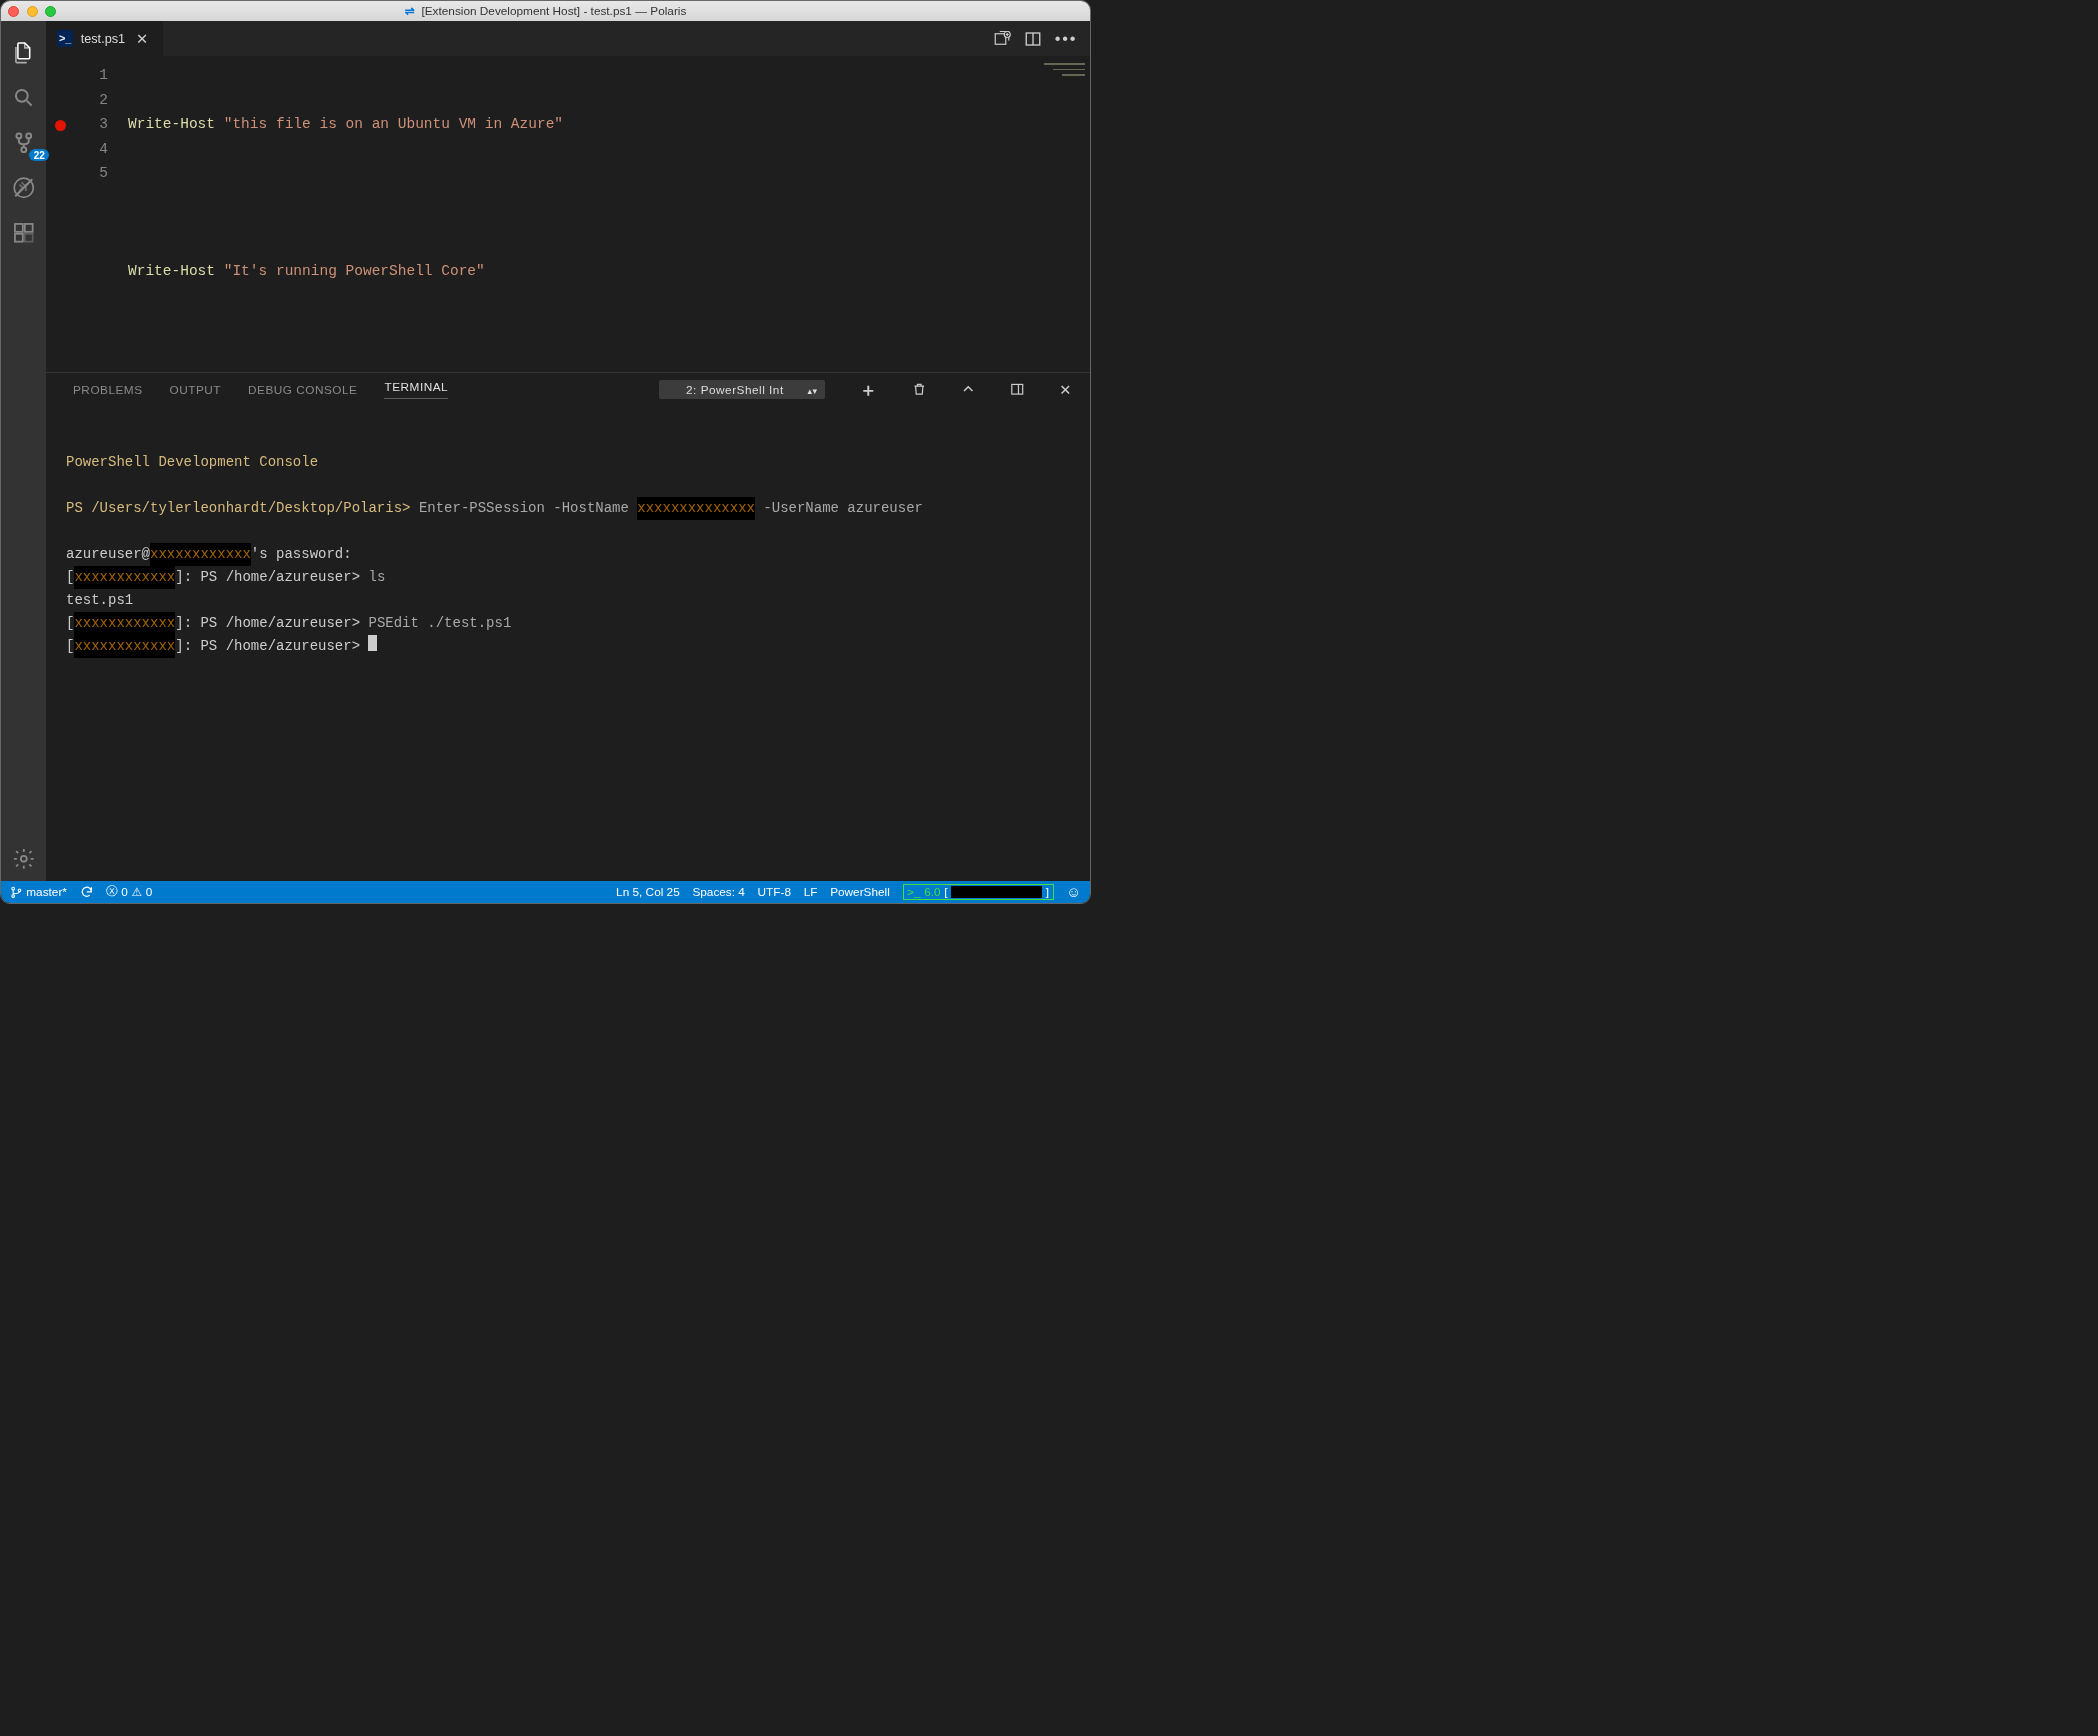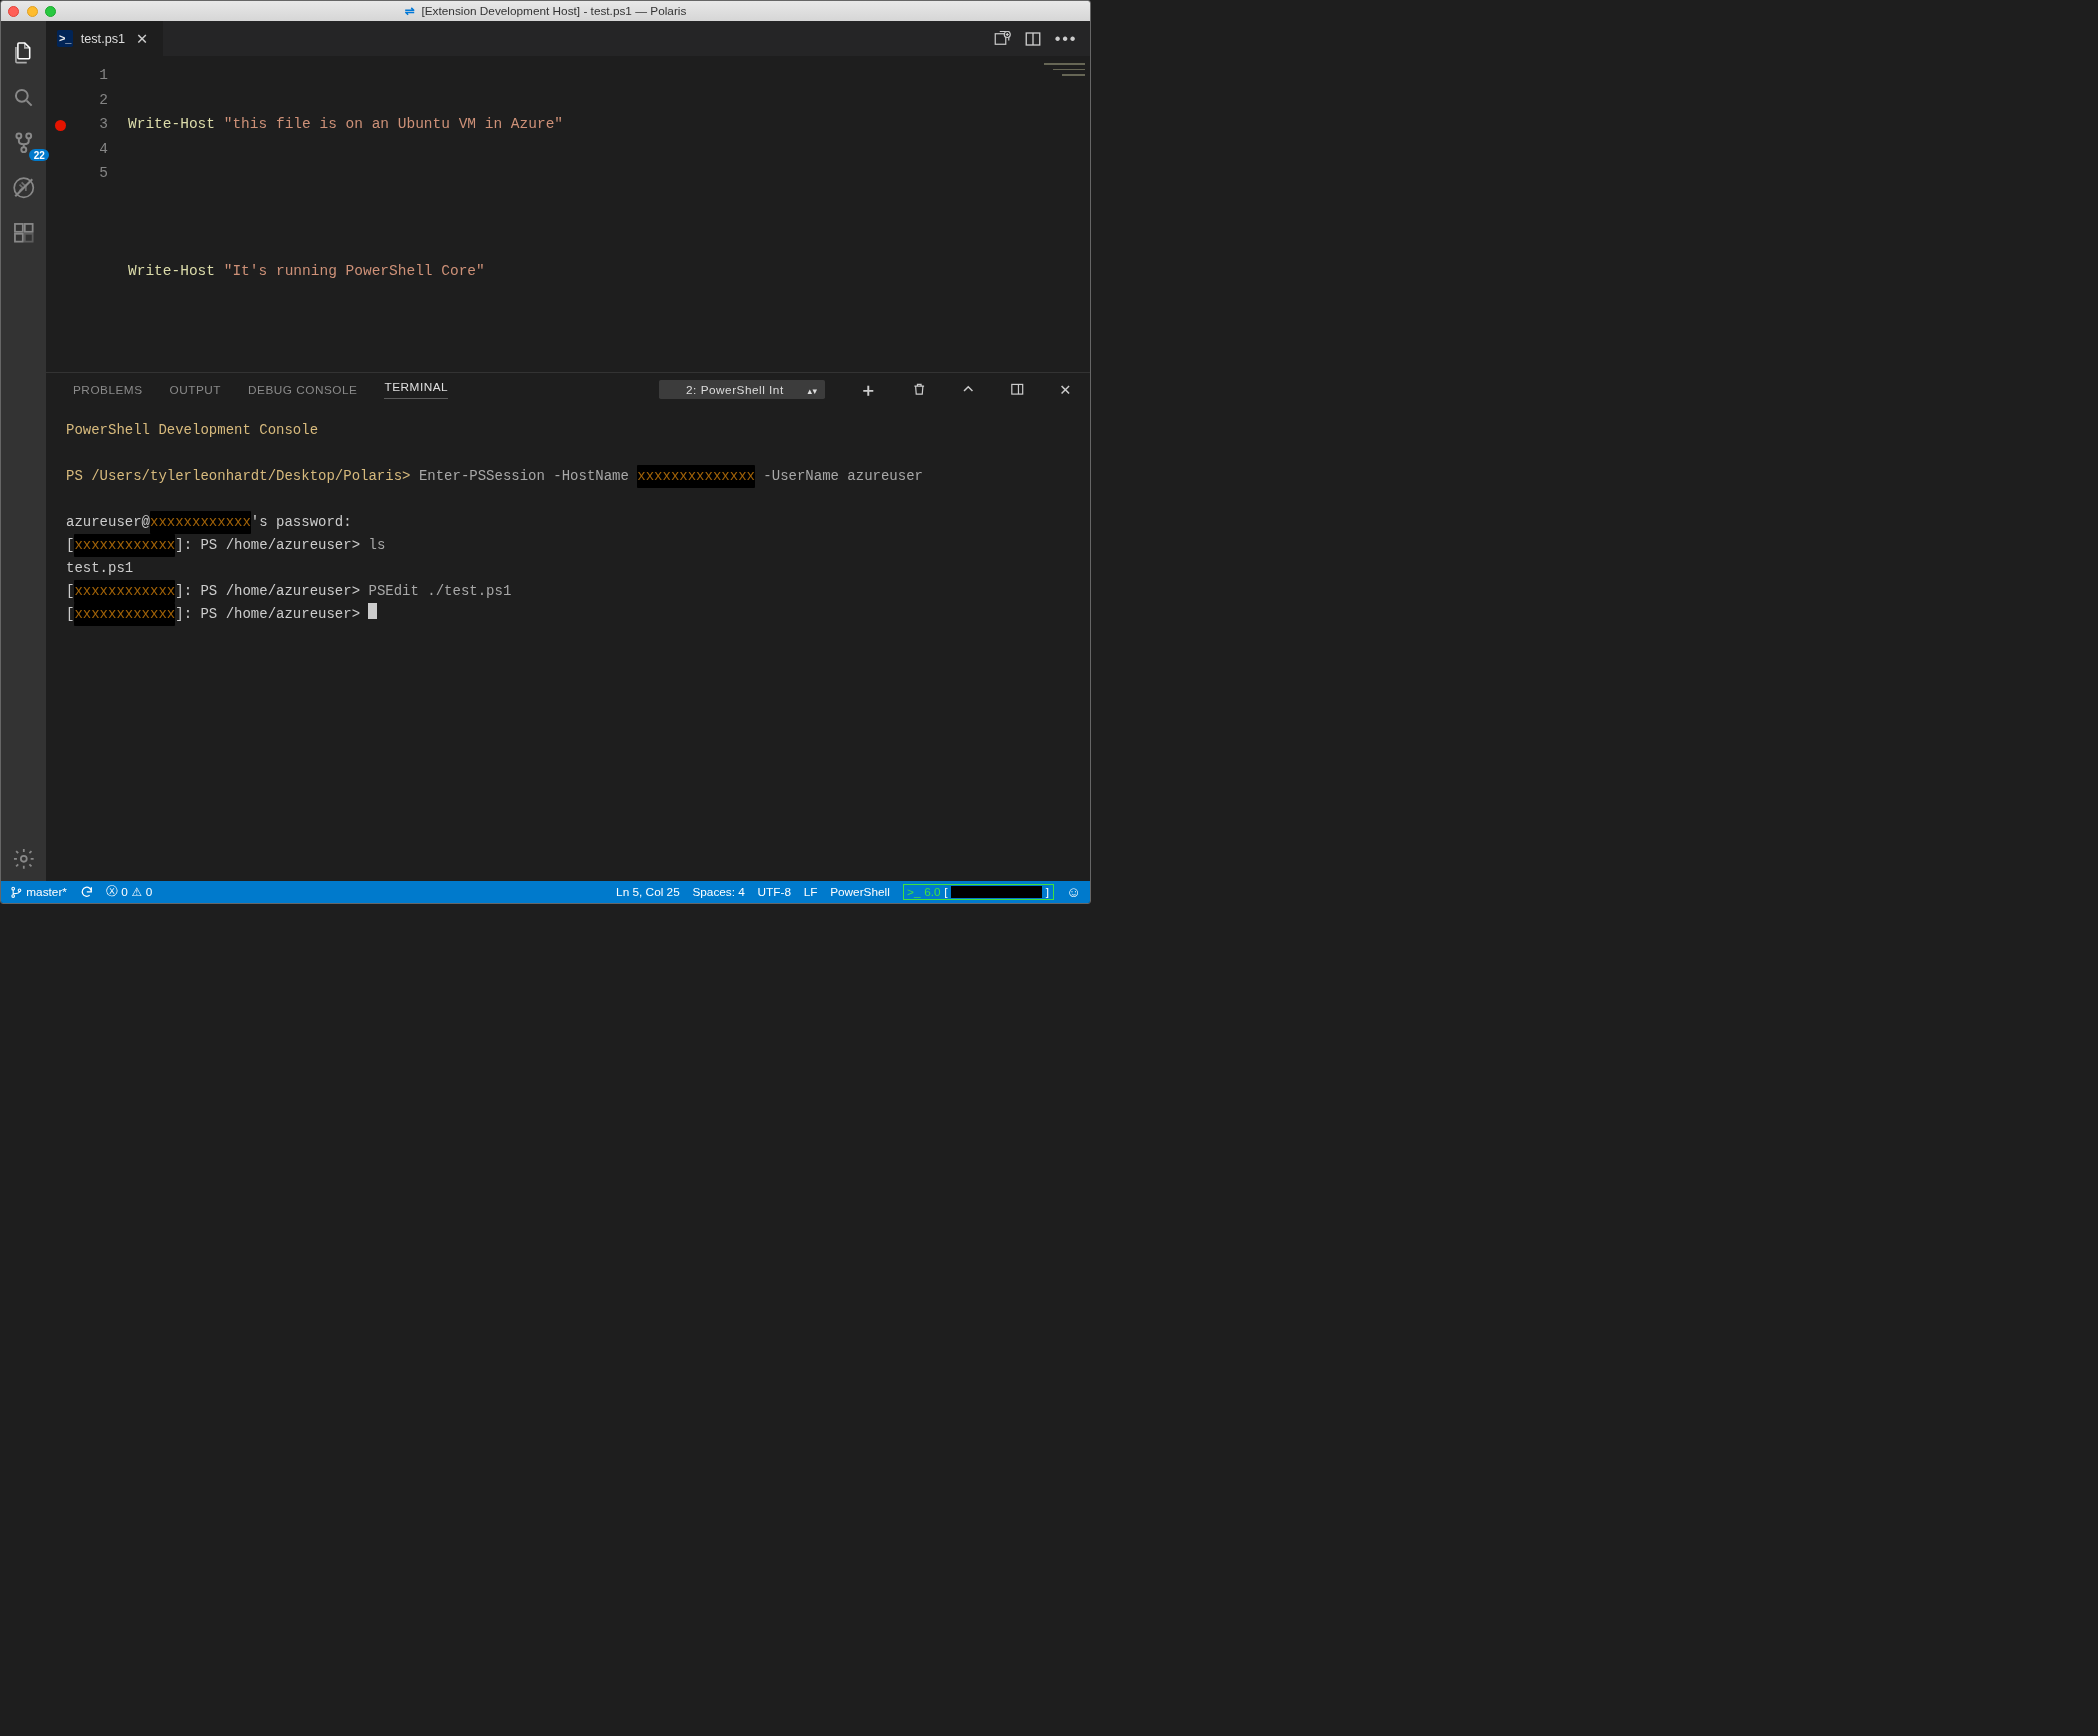--- a/index.html
+++ b/index.html
@@ -9,21 +9,21 @@
   background:#1e1e1e;
   color:#ccc;
   font-size:13.6px;
   overflow:hidden;
 }
 .window {
   width:1091px;
   height:904px;
   background:#1e1e1e;
   border:0.9px solid #666;
-  border-radius:3px;
+  border-radius:10px;
   overflow:hidden;
   display:flex;
   flex-direction:column;
   position:relative;
 }
 
 .titlebar {
   height:20px;
   background:linear-gradient(#e8e8e8,#d6d6d6);
   display:flex;
@@ -148,20 +148,21 @@
 }
 
 
 .panel {
   height:509px;
   background:#1e1e1e;
   border-top:0.9px solid #333;
   display:flex;
   flex-direction:column;
   flex-shrink:0;
+  gap:32px;
 }
 .panel-tabs {
   height:33px;
   display:flex;
   align-items:center;
   gap:27px;
   padding:0 18px 0 27px;
   color:#8a8a8a;
   font-size:11.8px;
   letter-spacing:0.5px;

